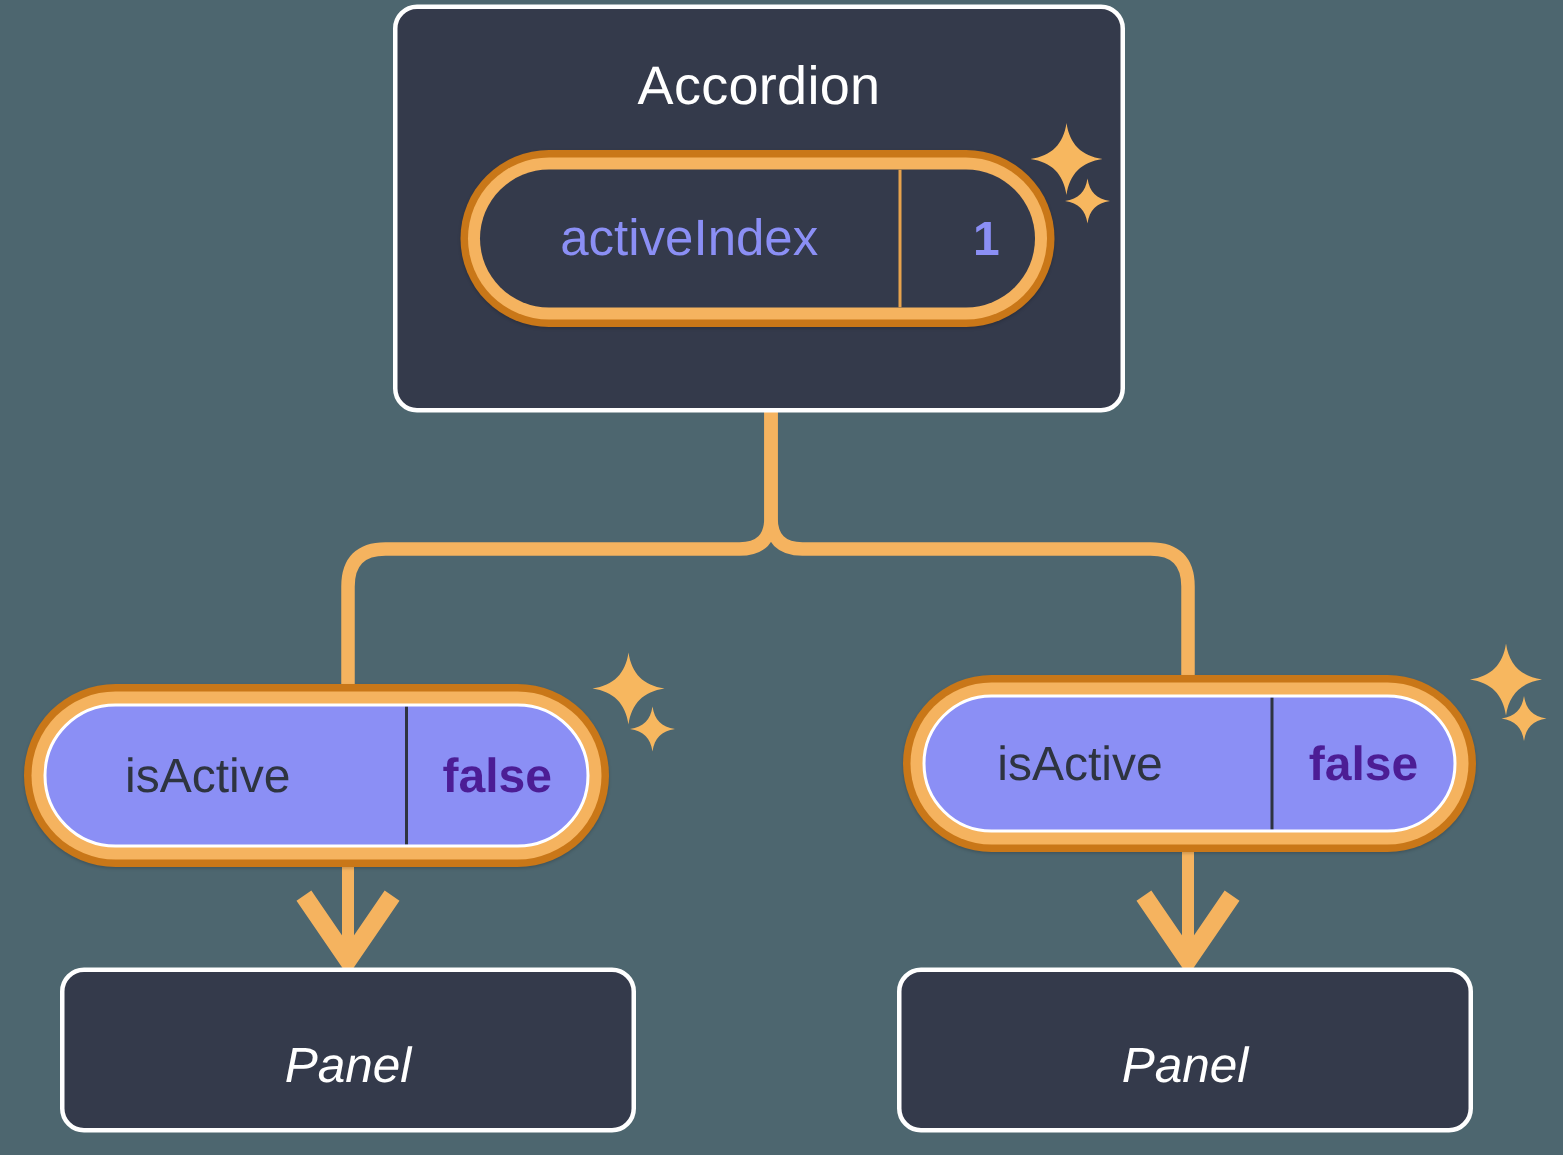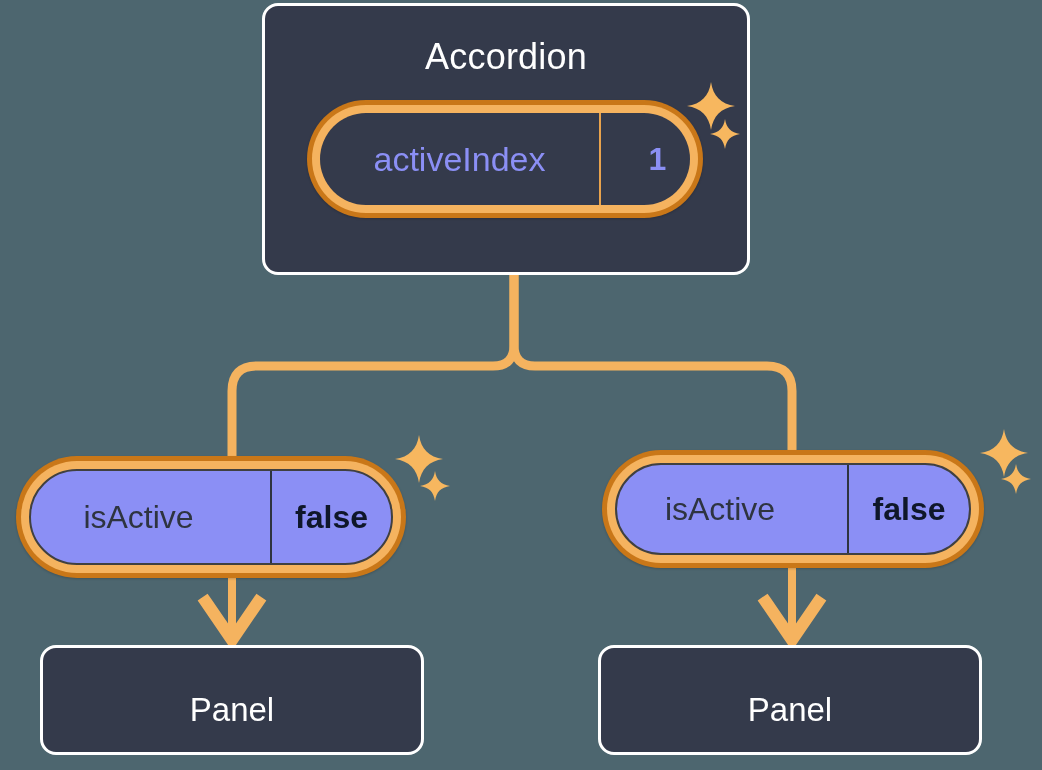--- a/index.html
+++ b/index.html
@@ -36,20 +36,21 @@
     top: 30px;
     width: 100%;
     text-align: center;
     color: #ffffff;
     font-size: 36px;
     letter-spacing: 0.2px;
   }
   .panel-card {
     width: 384px;
     height: 110px;
+    font-style: italic;
   }
   #panel-left  { left: 40px;  top: 645px; }
   #panel-right { left: 598px; top: 645px; }
   .panel-label {
     position: absolute;
     left: 0;
     top: 43px;
     width: 100%;
     text-align: center;
     color: #ffffff;
@@ -109,28 +110,28 @@
   #pill-activeindex .pill-val {
     flex: 1 1 auto;
     color: #8b8ff5;
     font-size: 32px;
     font-weight: bold;
   }
 
   
   .pill-purple .pill-body {
     background: #8b8ff5;
-    border: 2px solid #404040;
+    border: 2px solid #ffffff;
   }
   .pill-purple .pill-key {
     color: #2e3440;
     font-size: 32px;
   }
   .pill-purple .pill-val {
-    color: #0f172a;
+    color: #4c1d95;
     font-size: 32px;
     font-weight: bold;
     border-left: 2px solid #2e3440;
   }
   #pill-isactive-false {
     left: 16px;
     top: 456px;
     width: 390px;
     height: 122px;
   }

